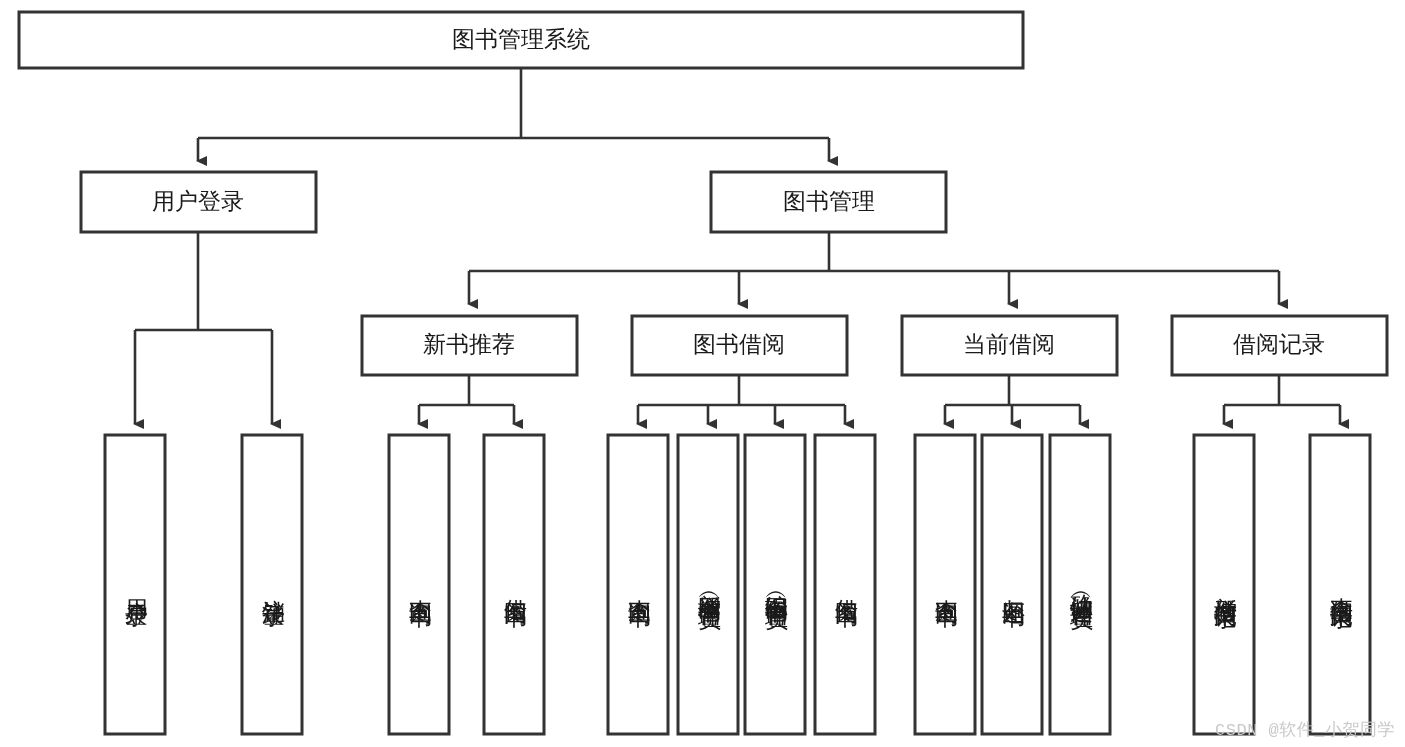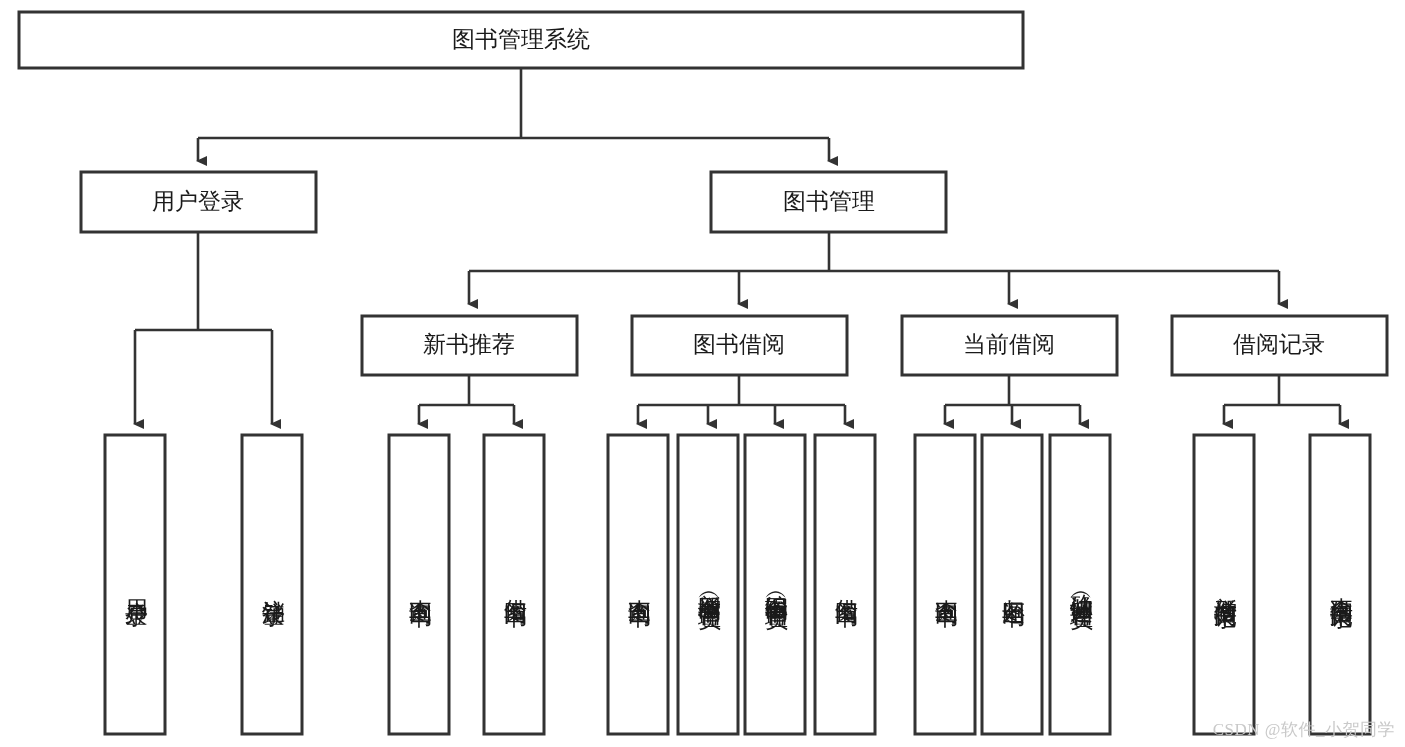--- a/index.html
+++ b/index.html
@@ -52,21 +52,21 @@
     fill: none;
     stroke-linecap: butt;
   }
   .arrow-head {
     fill: #333333;
   }
   .watermark {
     position: absolute;
     right: 10px;
     bottom: 6px;
-    font-family: Liberation Serif, serif;
+    font-family: Liberation Mono, monospace;
     font-size: 17px;
     color: #c9c9c9;
     white-space: nowrap;
     letter-spacing: 0.5px;
     pointer-events: none;
     margin-left: 32px;
   }
 </style>
 </head>
 <body>

